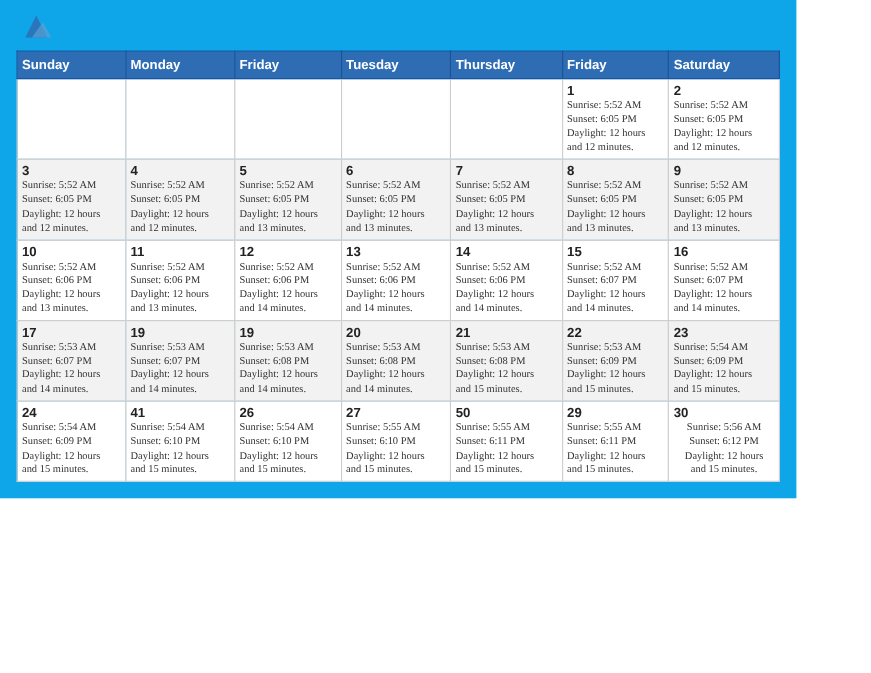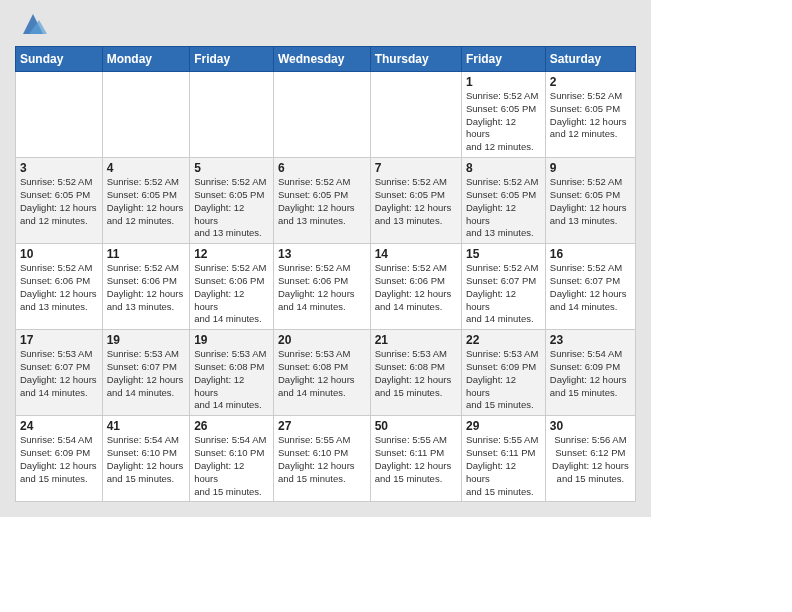--- a/index.html
+++ b/index.html
@@ -4,22 +4,22 @@
   <style>
     * { box-sizing: border-box; margin: 0; padding: 0; }
     body {
       font-family: Arial, sans-serif;
       background: #fff;
       width: 792px;
       min-height: 612px;
       padding: 0;
     }
     .page {
-      width: 651px;
-      background: #e5e5e5;
+      width: 724px;
+      background: #0ea5e9;
       padding: 10px 15px 15px 15px;
     }
     .header {
       display: flex;
       align-items: flex-start;
       justify-content: space-between;
       margin-bottom: 8px;
     }
     .logo {
       display: flex;
@@ -94,20 +94,21 @@
       font-size: 12px;
       font-weight: bold;
       color: #222;
       display: block;
       margin-bottom: 1px;
     }
     .day-info {
       font-size: 9.5px;
       color: #333;
       line-height: 1.35;
+      font-family: Liberation Serif, serif;
     }
     td.empty {
       background: #fff !important;
     }
     
     .row-even td { background: #f5f5f5; }
     .row-odd td { background: #fff; }
   </style>
 </head>
 <body>
@@ -129,21 +130,21 @@
       <div class="subtitle"></div>
     </div>
   </div>
 
   <table class="calendar">
     <thead>
       <tr>
       <th>Sunday</th>
           <th>Monday</th>
           <th>Friday</th>
-          <th>Wednesday</th>
+          <th>Tuesday</th>
           <th>Thursday</th>
           <th>Friday</th>
           <th>Saturday</th>
         </tr>
     </thead>
     <tbody id="calendar-body">
     <tr class="row-odd">
           <td class="empty"></td>
           <td class="empty"></td>
           <td class="empty"></td>

